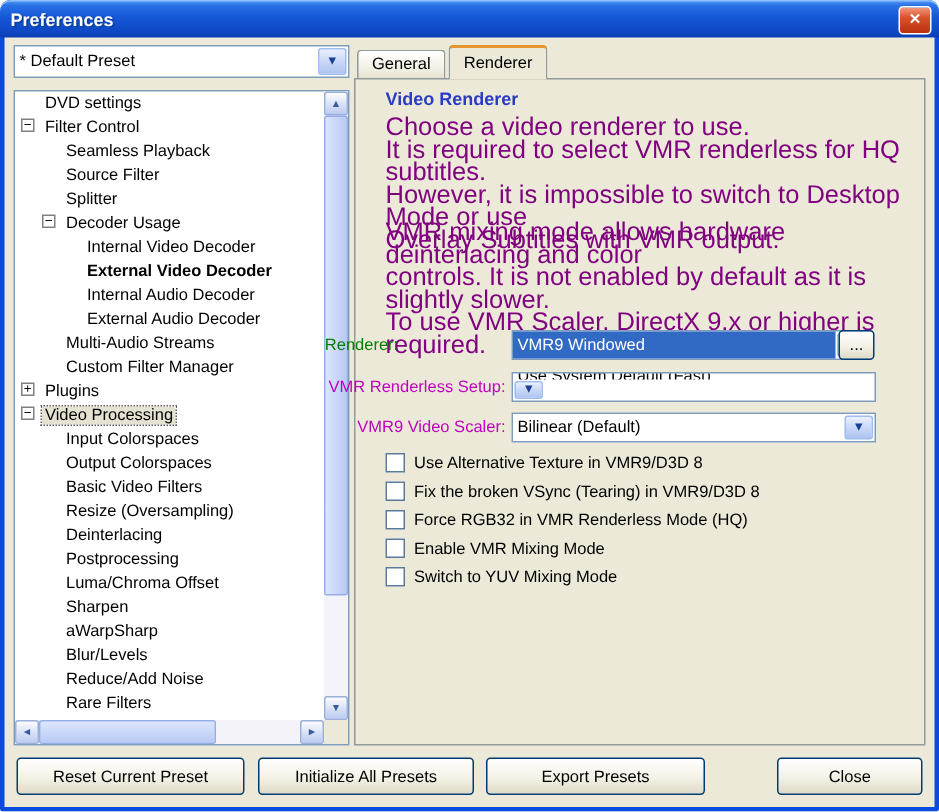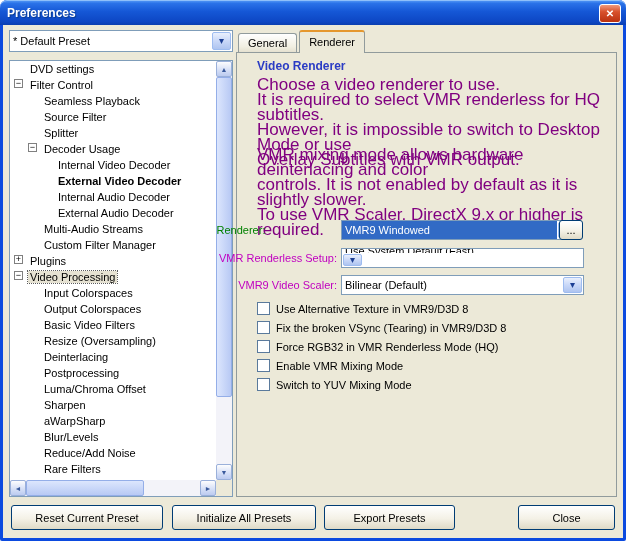--- a/index.html
+++ b/index.html
@@ -74,21 +74,21 @@
   .sb-left{left:0;top:0;} .sb-left::before{content:"\25C4";}
   .sb-right{right:0;top:0;} .sb-right::before{content:"\25BA";}
   .vthumb{position:absolute;left:0;top:16px;width:16px;height:320px;box-sizing:border-box;border:1px solid #94aee8;border-radius:2px;background:linear-gradient(90deg,#dce6fd,#b8c9f4);}
   .hthumb{position:absolute;left:16px;top:0;width:118px;height:16px;box-sizing:border-box;border:1px solid #94aee8;border-radius:2px;background:linear-gradient(180deg,#dce6fd,#b8c9f4);}
 
   
   .btn{position:absolute;box-sizing:border-box;height:25px;top:480px;border:1px solid #003c74;border-radius:3px;
     background:linear-gradient(#ffffff,#f4f1e6 55%,#dfdac7);font-size:11px;color:#000;display:flex;align-items:center;justify-content:center;}
   .btn-reset{left:8px;width:152px;}
   .btn-init{left:169px;width:144px;}
-  .btn-export{left:321px;width:131px;}
+  .btn-export{left:321px;width:146px;}
   .btn-close{left:515px;width:97px;}
 </style>
 </head>
 <body>
 
 <div class="window">
 
   <div class="titlebar">
     <span class="title">Preferences</span>
     <span class="closebtn"></span>

